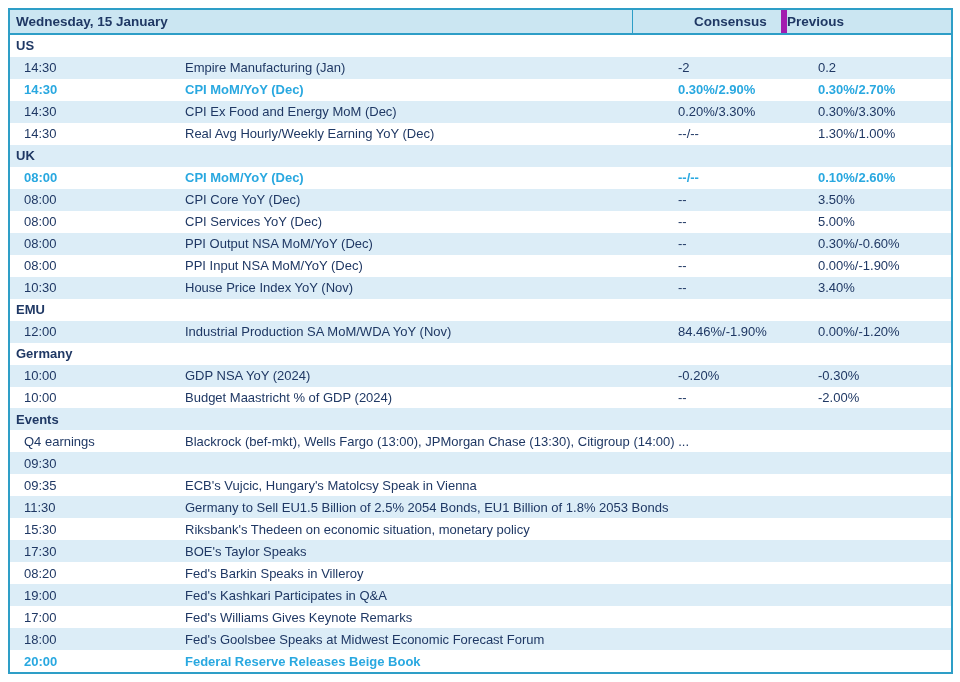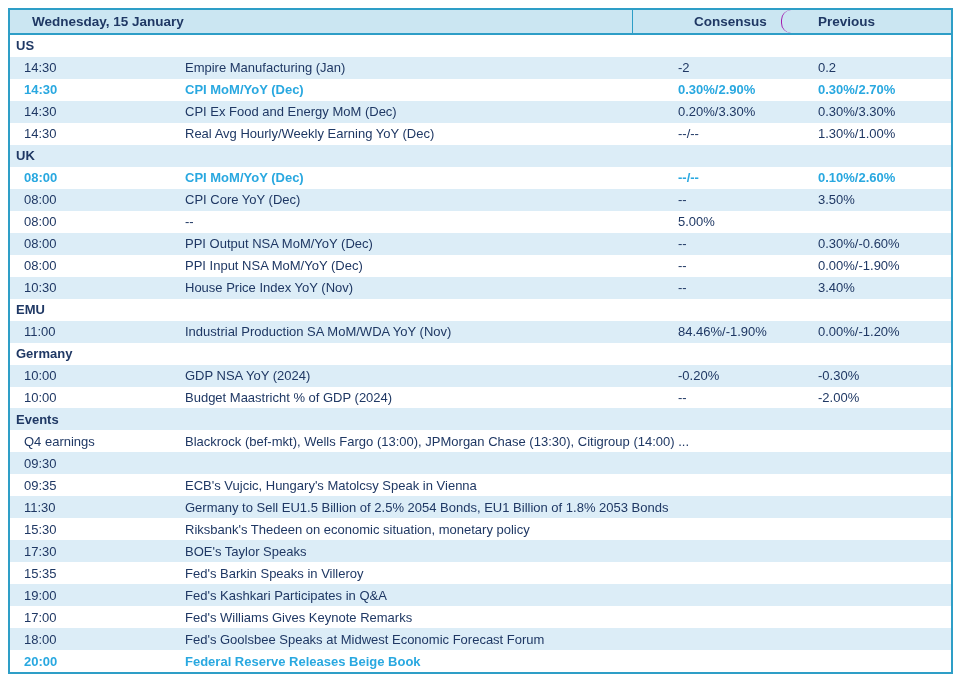--- a/index.html
+++ b/index.html
@@ -29,23 +29,23 @@
     background: #CBE6F2;
     border-bottom: 2px solid #2E9EC7;
     display: grid;
     grid-template-columns: 622px 149px 1fr;
     align-items: center;
     font-size: 13.5px;
     font-weight: 700;
     color: #1F3864;
   }
   .h-cell { white-space: nowrap; overflow: hidden; }
-  .h-cell.date { padding-left: 22px; }
+  .h-cell.date { padding-left: 6px; }
   .h-cell.cons { padding-left: 61px; border-left: 1px solid #2E9EC7; height: 100%; display: flex; align-items: center; box-sizing: border-box; }
-  .h-cell.prev { padding-left: 36px; border-left: 1px solid #a21caf; height: 100%; display: flex; align-items: center; box-sizing: border-box; border-radius: 10px; }
+  .h-cell.prev { border-left: 6px solid #a21caf; height: 100%; display: flex; align-items: center; box-sizing: border-box; }
   .body { flex: 1 1 auto; display: flex; flex-direction: column; }
   .row {
     flex: 1 1 0;
     display: grid;
     grid-template-columns: 175px 493px 140px 1fr;
     align-items: center;
     font-size: 13px;
     color: #1F3864;
     background: #ffffff;
   }
@@ -105,20 +105,21 @@
           <div class="cell previous">0.10%/2.60%</div>
         </div>
         <div class="row stripe">
           <div class="cell time">08:00</div>
           <div class="cell event">CPI Core YoY (Dec)</div>
           <div class="cell consensus">--</div>
           <div class="cell previous">3.50%</div>
         </div>
         <div class="row">
           <div class="cell time">08:00</div>
+          <div class="cell event">CPI Services YoY (Dec)</div>
           <div class="cell consensus">--</div>
           <div class="cell previous">5.00%</div>
         </div>
         <div class="row stripe">
           <div class="cell time">08:00</div>
           <div class="cell event">PPI Output NSA MoM/YoY (Dec)</div>
           <div class="cell consensus">--</div>
           <div class="cell previous">0.30%/-0.60%</div>
         </div>
         <div class="row">
@@ -130,21 +131,21 @@
         <div class="row stripe">
           <div class="cell time">10:30</div>
           <div class="cell event">House Price Index YoY (Nov)</div>
           <div class="cell consensus">--</div>
           <div class="cell previous">3.40%</div>
         </div>
         <div class="row section-row">
           <div class="cell section-name">EMU</div>
         </div>
         <div class="row stripe">
-          <div class="cell time">11:00</div>
+          <div class="cell time">12:00</div>
           <div class="cell event">Industrial Production SA MoM/WDA YoY (Nov)</div>
           <div class="cell consensus">84.46%/-1.90%</div>
           <div class="cell previous">0.00%/-1.20%</div>
         </div>
         <div class="row section-row">
           <div class="cell section-name">Germany</div>
         </div>
         <div class="row stripe">
           <div class="cell time">10:00</div>
           <div class="cell event">GDP NSA YoY (2024)</div>
@@ -177,21 +178,21 @@
         </div>
         <div class="row">
           <div class="cell time">15:30</div>
           <div class="cell event span">Riksbank's Thedeen on economic situation, monetary policy</div>
         </div>
         <div class="row stripe">
           <div class="cell time">17:30</div>
           <div class="cell event span">BOE's Taylor Speaks</div>
         </div>
         <div class="row">
-          <div class="cell time">15:35</div>
+          <div class="cell time">08:20</div>
           <div class="cell event span">Fed's Barkin Speaks in Villeroy</div>
         </div>
         <div class="row stripe">
           <div class="cell time">19:00</div>
           <div class="cell event span">Fed's Kashkari Participates in Q&amp;A</div>
         </div>
         <div class="row">
           <div class="cell time">17:00</div>
           <div class="cell event span">Fed's Williams Gives Keynote Remarks</div>
         </div>

